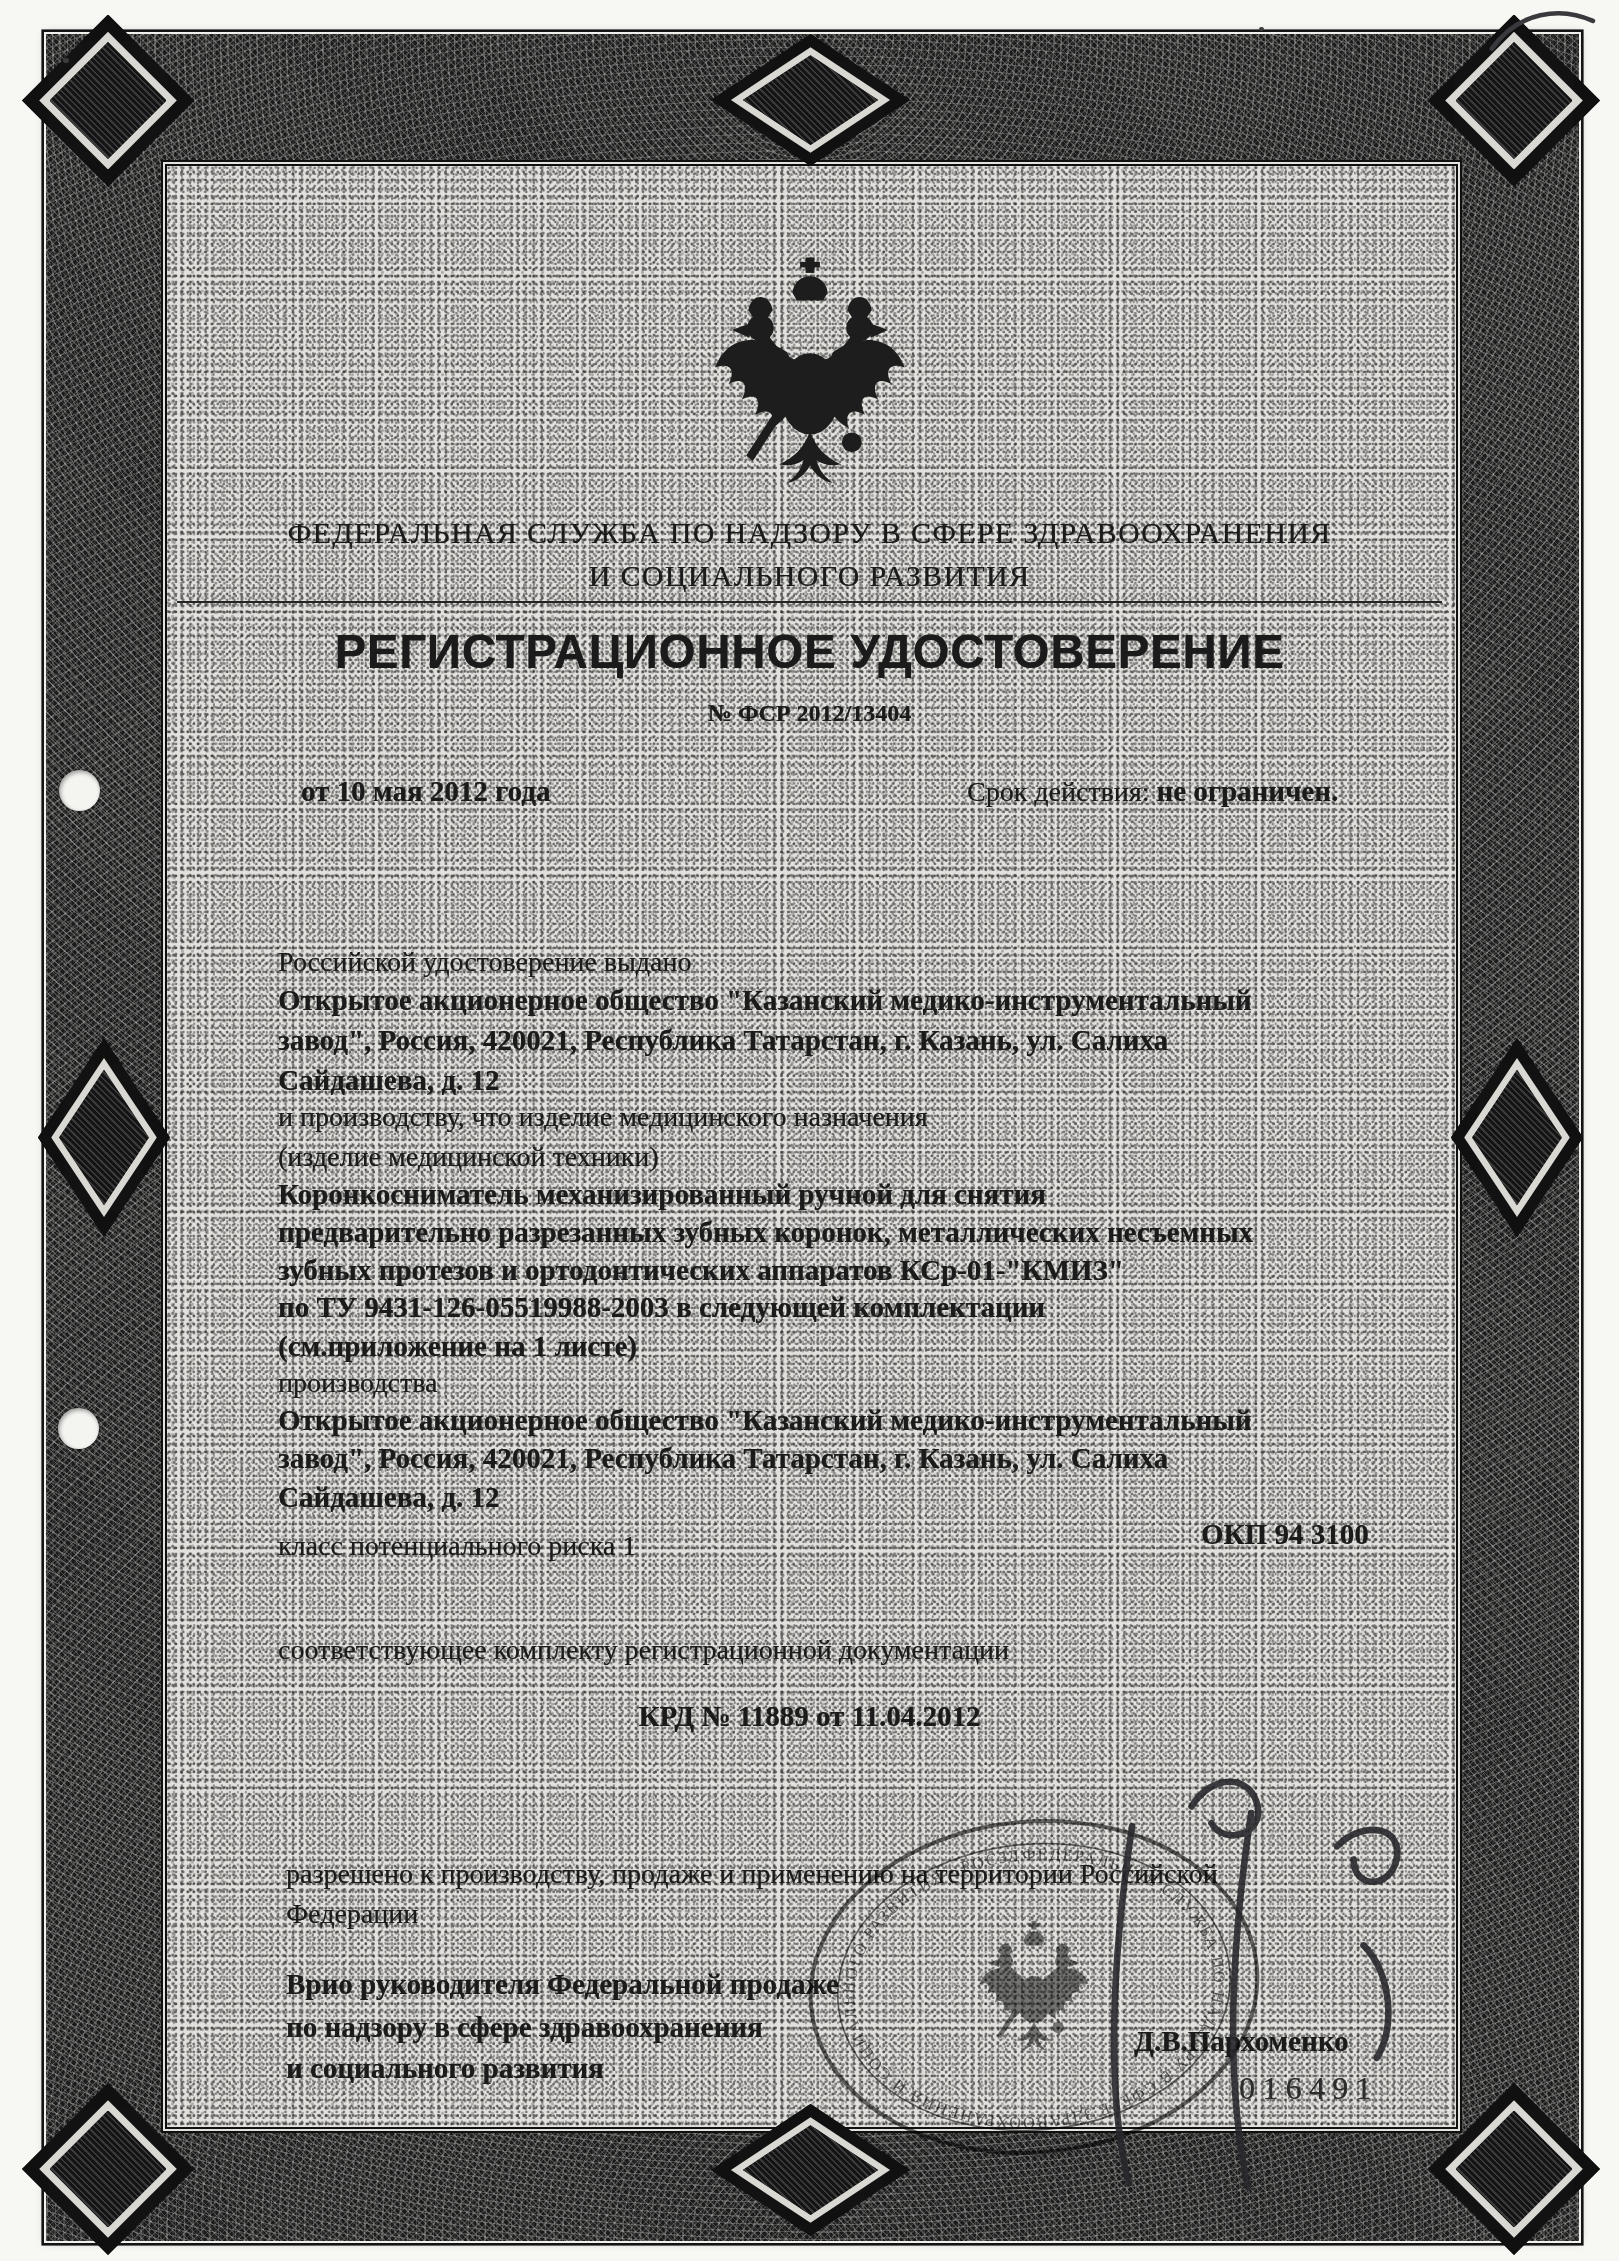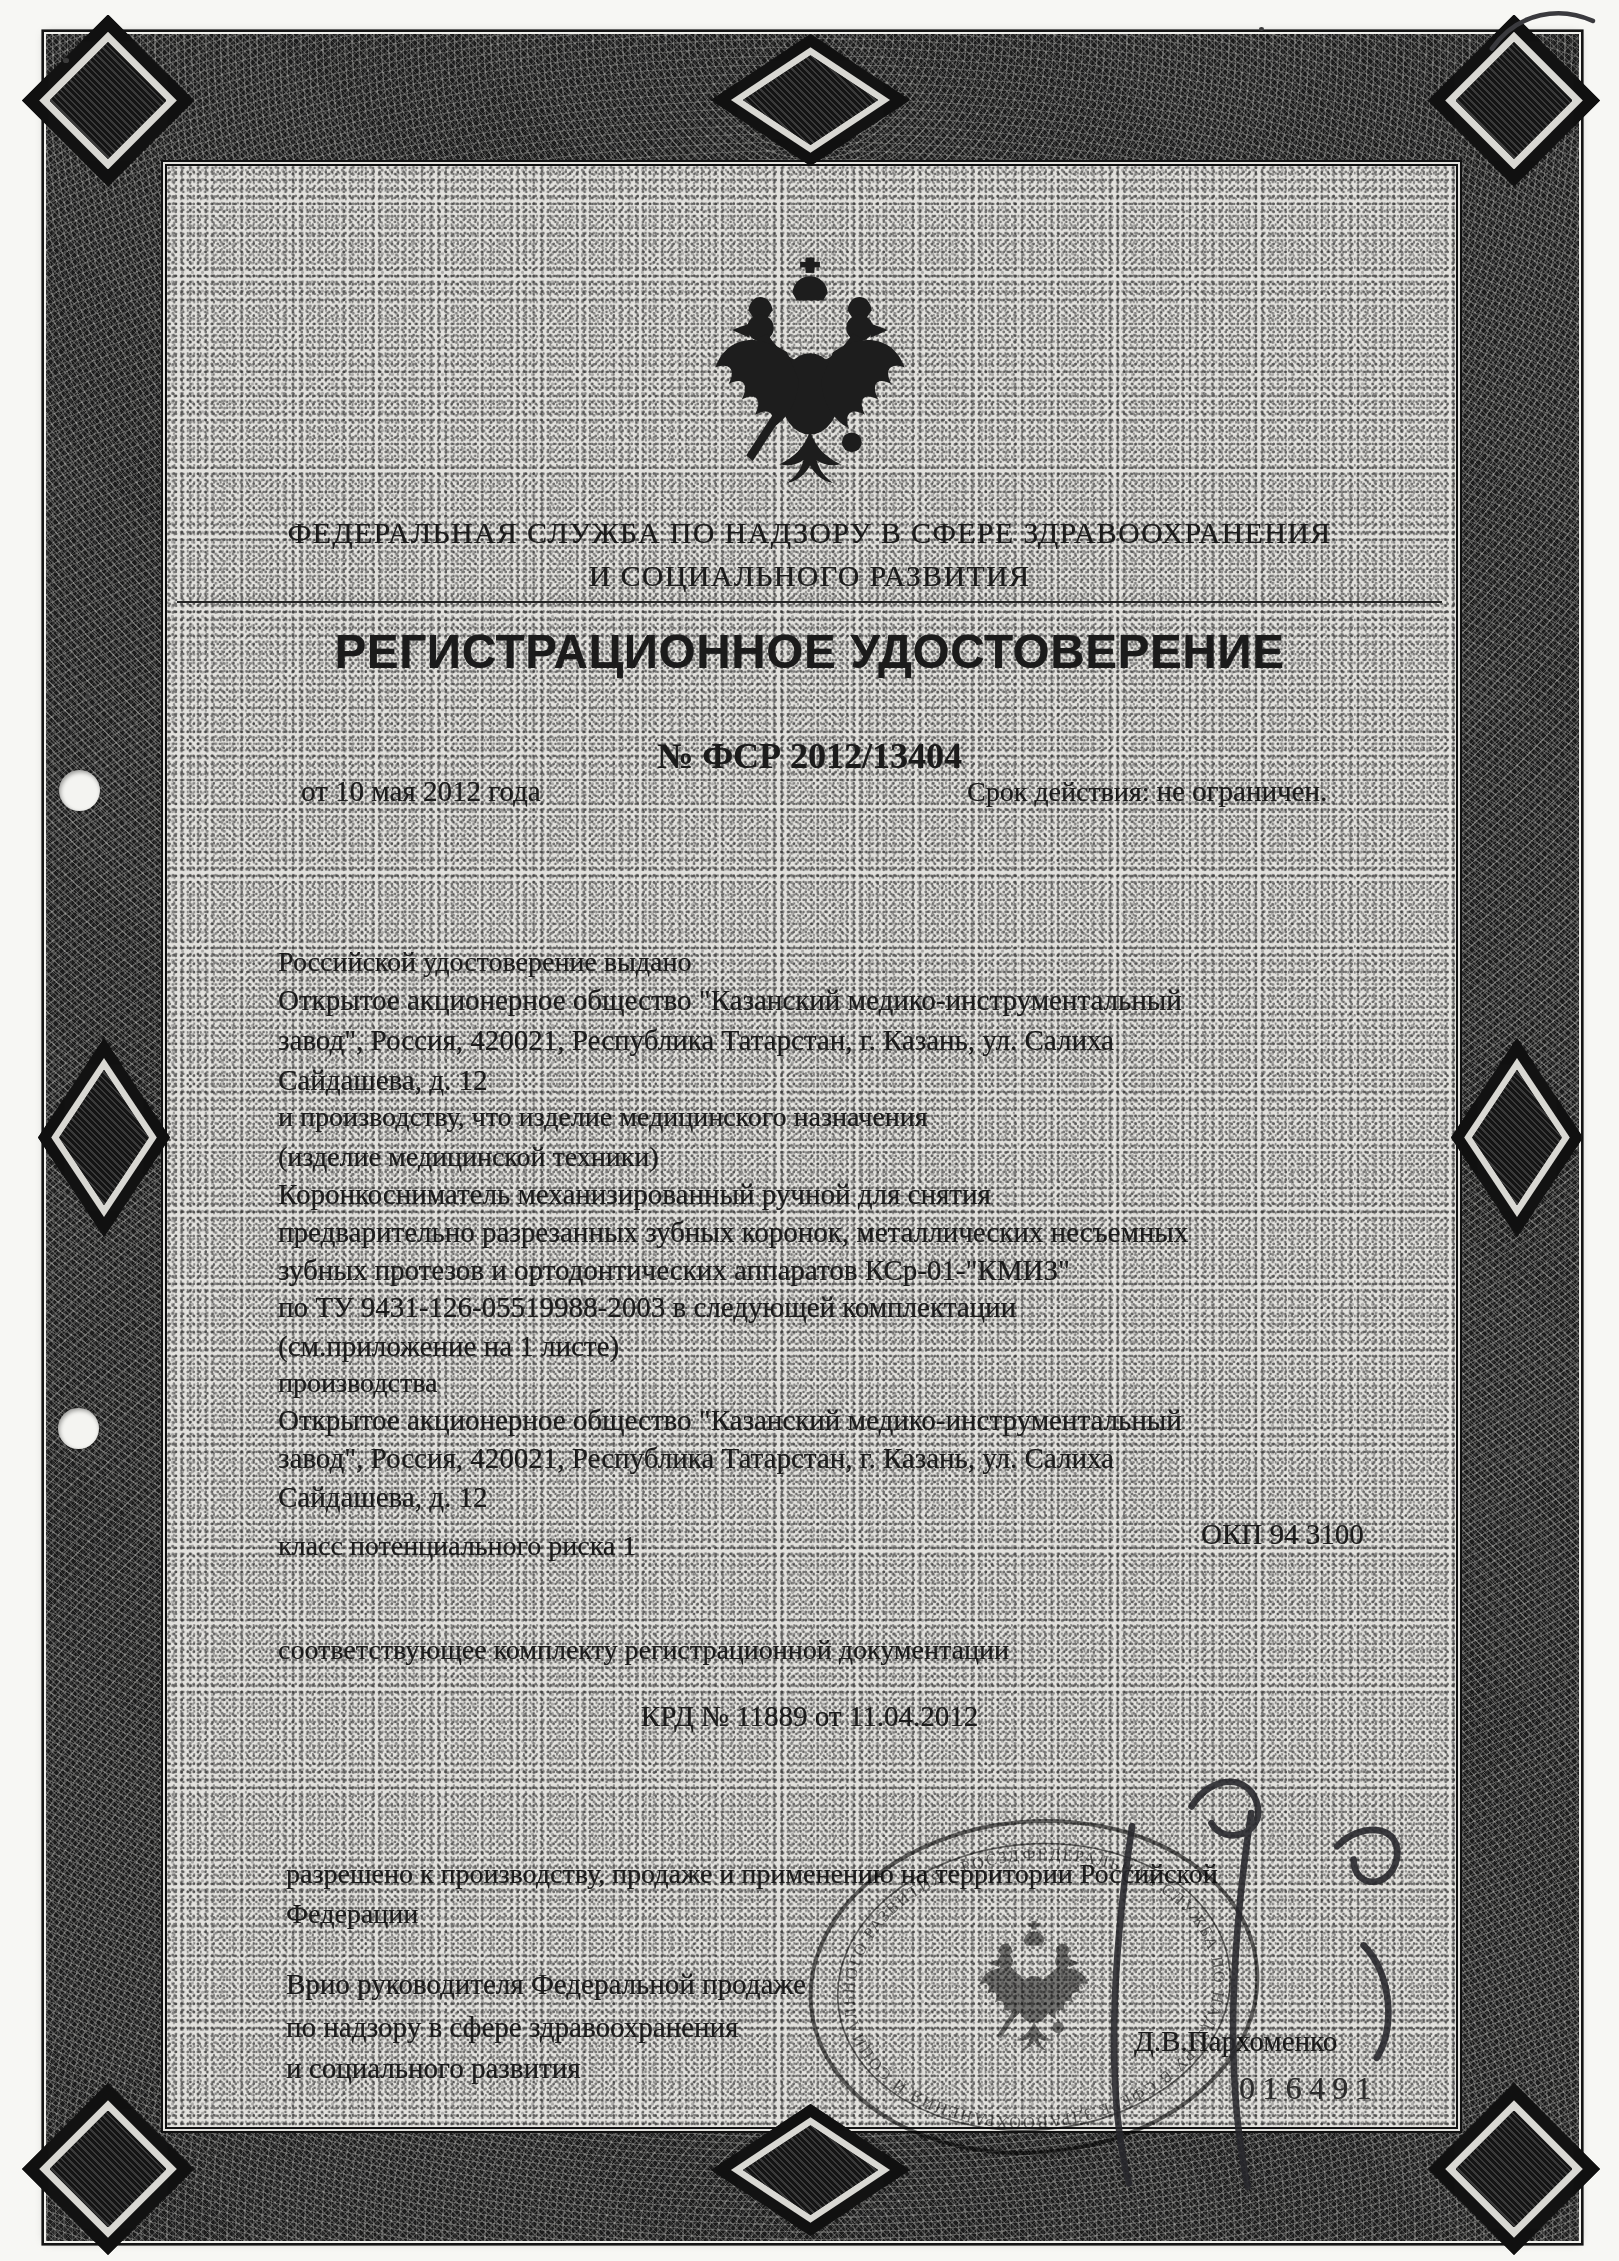--- a/index.html
+++ b/index.html
@@ -33,26 +33,26 @@
   .d1,.d2,.d3{clip-path:polygon(50% 0,100% 50%,50% 100%,0 50%);
       display:flex;align-items:center;justify-content:center;width:100%;height:100%;}
   .d1{background:#121212;box-shadow:inset 0 0 0 26.5px #101010;}
   .d2{width:80%;height:80%;background:#d9d8d3;}
   .d3{width:85%;height:85%;background:#1c1c1c;
       background-image:repeating-linear-gradient(45deg,#3a3a3a 0 2px,#141414 2px 4.6px),
                        repeating-linear-gradient(-45deg,rgba(220,220,215,.15) 0 1.3px,transparent 1.3px 4px);}
   
   .ln{position:absolute;white-space:nowrap;font-size:28px;line-height:1.18;color:#1b1b1b;
       text-shadow:0.3px 0.3px 0.5px rgba(28,28,28,.55);z-index:4;}
-  .bold,.ln.b{font-weight:400;}
+  .bold,.ln.b{font-weight:700;}
   .big{font-size:29px;}
   .cen{left:165px;width:1289px;text-align:center;}
   .title{font-family:"Liberation Sans",sans-serif;font-weight:700;font-size:49px;
          letter-spacing:0.7px;transform:scaleX(.97);transform-origin:center;}
-  .num{font-size:36px;font-weight:700;margin-top:36px;}
+  .num{font-size:24px;font-weight:700;}
   .agency{font-size:30px;letter-spacing:1.3px;}
   .rule{position:absolute;left:177px;top:601px;width:1265px;height:2px;background:#242424;z-index:4;}
   .serial{font-family:Liberation Serif, serif;font-size:32px;letter-spacing:7.3px;color:#2c2c2c;}
   
   .punch{position:absolute;width:41px;height:41px;border-radius:50%;background:#f4f4f1;z-index:7;
          box-shadow:inset 1.3px 2px 4.6px rgba(0,0,0,.38), 0 0 0 1.3px rgba(0,0,0,.18);}
   .speck{position:absolute;background:#3c3c3c;border-radius:50%;z-index:8;}
   .stamp{position:absolute;z-index:5;opacity:.8;mix-blend-mode:multiply;}
   .sig{position:absolute;z-index:6;}
   .penmark{position:absolute;z-index:8;}

